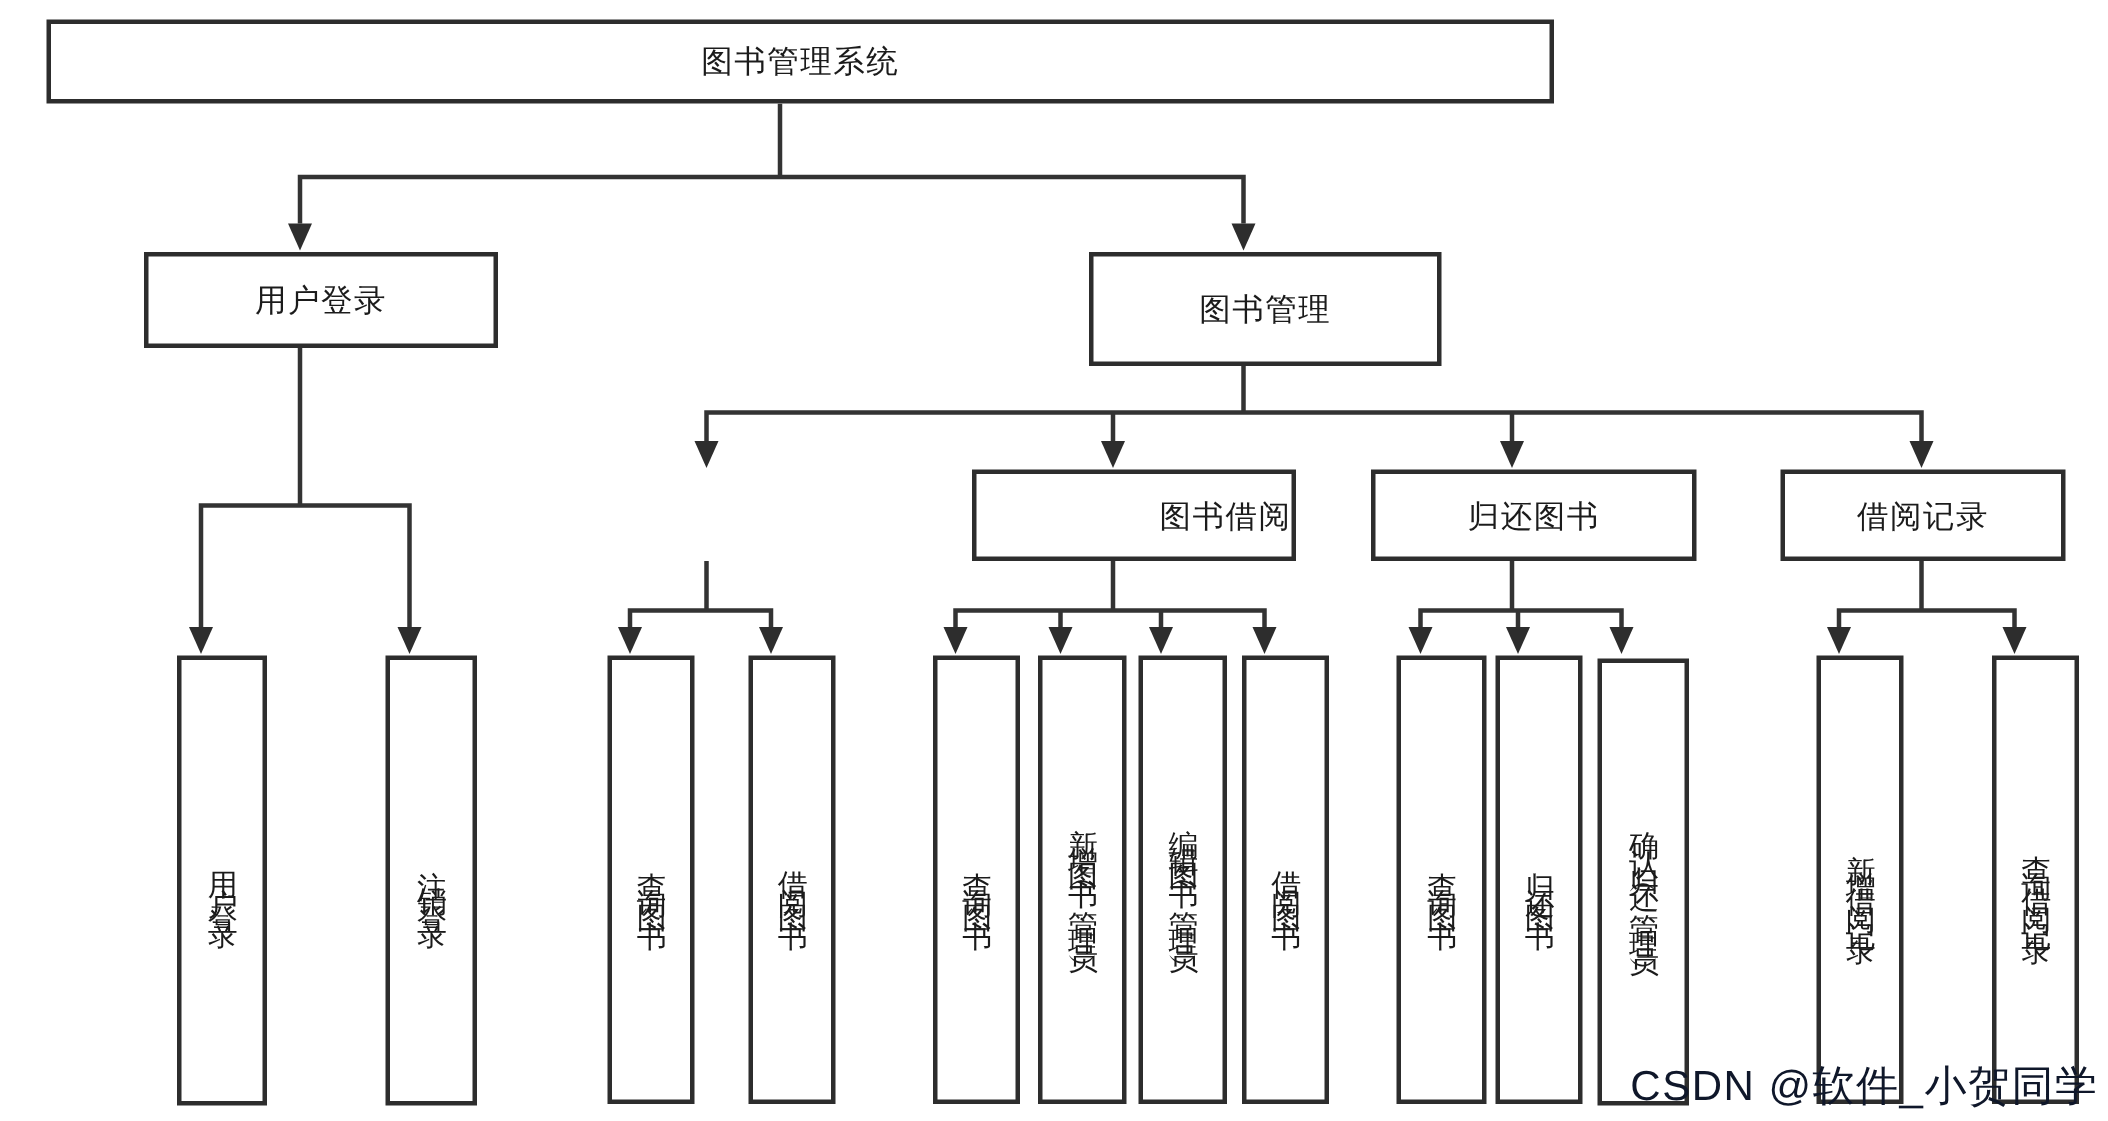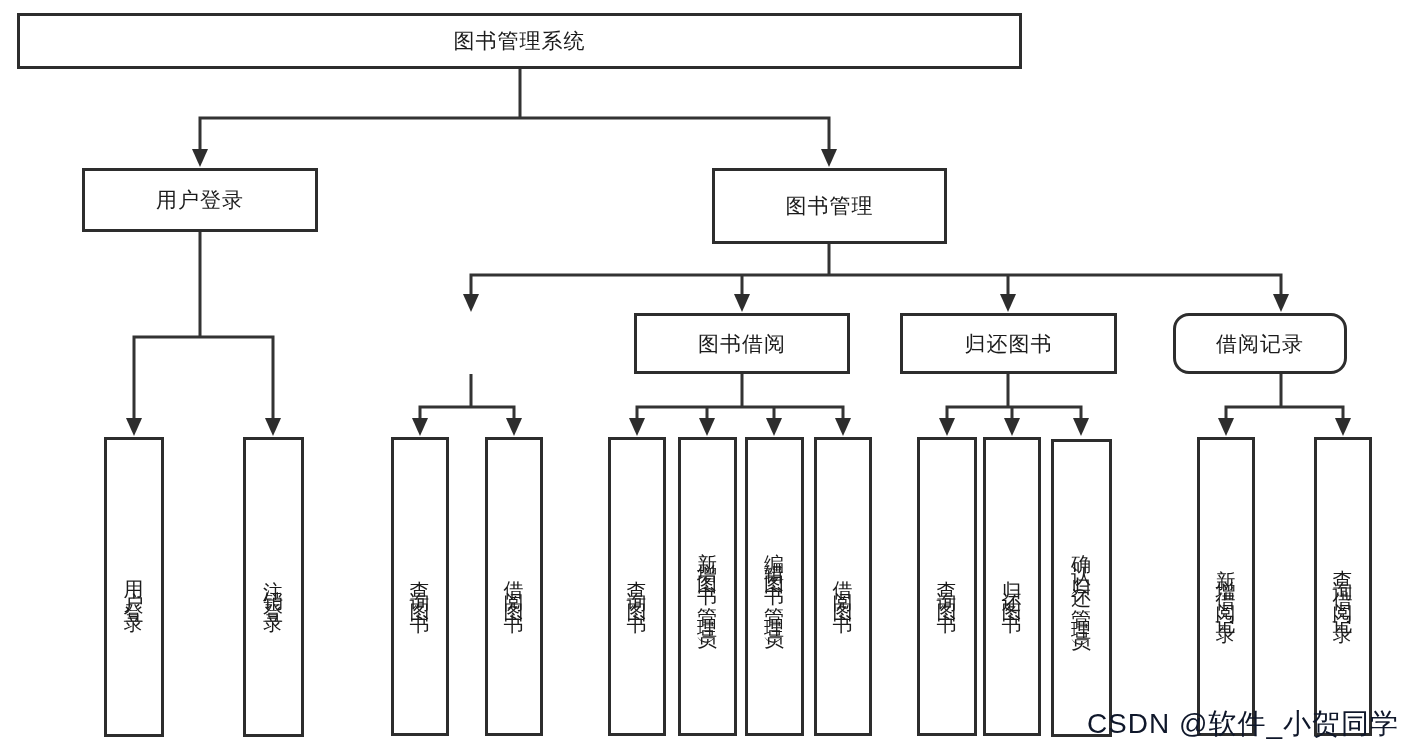--- a/index.html
+++ b/index.html
@@ -27,20 +27,21 @@
   .arrow { fill: #2d2d2d; stroke: none; }
   .box {
     position: absolute;
     box-sizing: border-box;
     border: 3px solid #2d2d2d;
     background: #ffffff;
     display: flex;
     align-items: center;
     justify-content: center;
     text-align: center;
+    margin-left: 14px;
   }
   .h-label {
     font-size: 21px;
     letter-spacing: 1px;
     white-space: nowrap;
   }
   .v-label {
     writing-mode: vertical-rl;
     text-orientation: mixed;
     font-size: 20px;
@@ -103,27 +104,27 @@
     <span class="h-label">图书管理系统</span>
   </div>
 
   <div class="box" style="left:82px; top:168px; width:236px; height:64px;">
     <span class="h-label">用户登录</span>
   </div>
   <div class="box" style="left:712px; top:168px; width:235px; height:76px;">
     <span class="h-label">图书管理</span>
   </div>
 
-  <div class="box" style="left:634px; top:313px; width:216px; height:61px;">
+  <div class="box" style="left:634px; top:313px; width:216px; height:61px;justify-content:flex-end;">
     <span class="h-label">图书借阅</span>
   </div>
   <div class="box" style="left:900px; top:313px; width:217px; height:61px;">
     <span class="h-label">归还图书</span>
   </div>
-  <div class="box" style="left:1173px; top:313px; width:174px; height:61px;border-radius:16px;">
+  <div class="box" style="left:1173px; top:313px; width:190px; height:61px;">
     <span class="h-label">借阅记录</span>
   </div>
 
   <div class="box" style="left:104px; top:437px; width:60px; height:300px;">
     <span class="v-label">用户登录</span>
   </div>
   <div class="box" style="left:243px; top:437px; width:61px; height:300px;">
     <span class="v-label">注销登录</span>
   </div>
 

